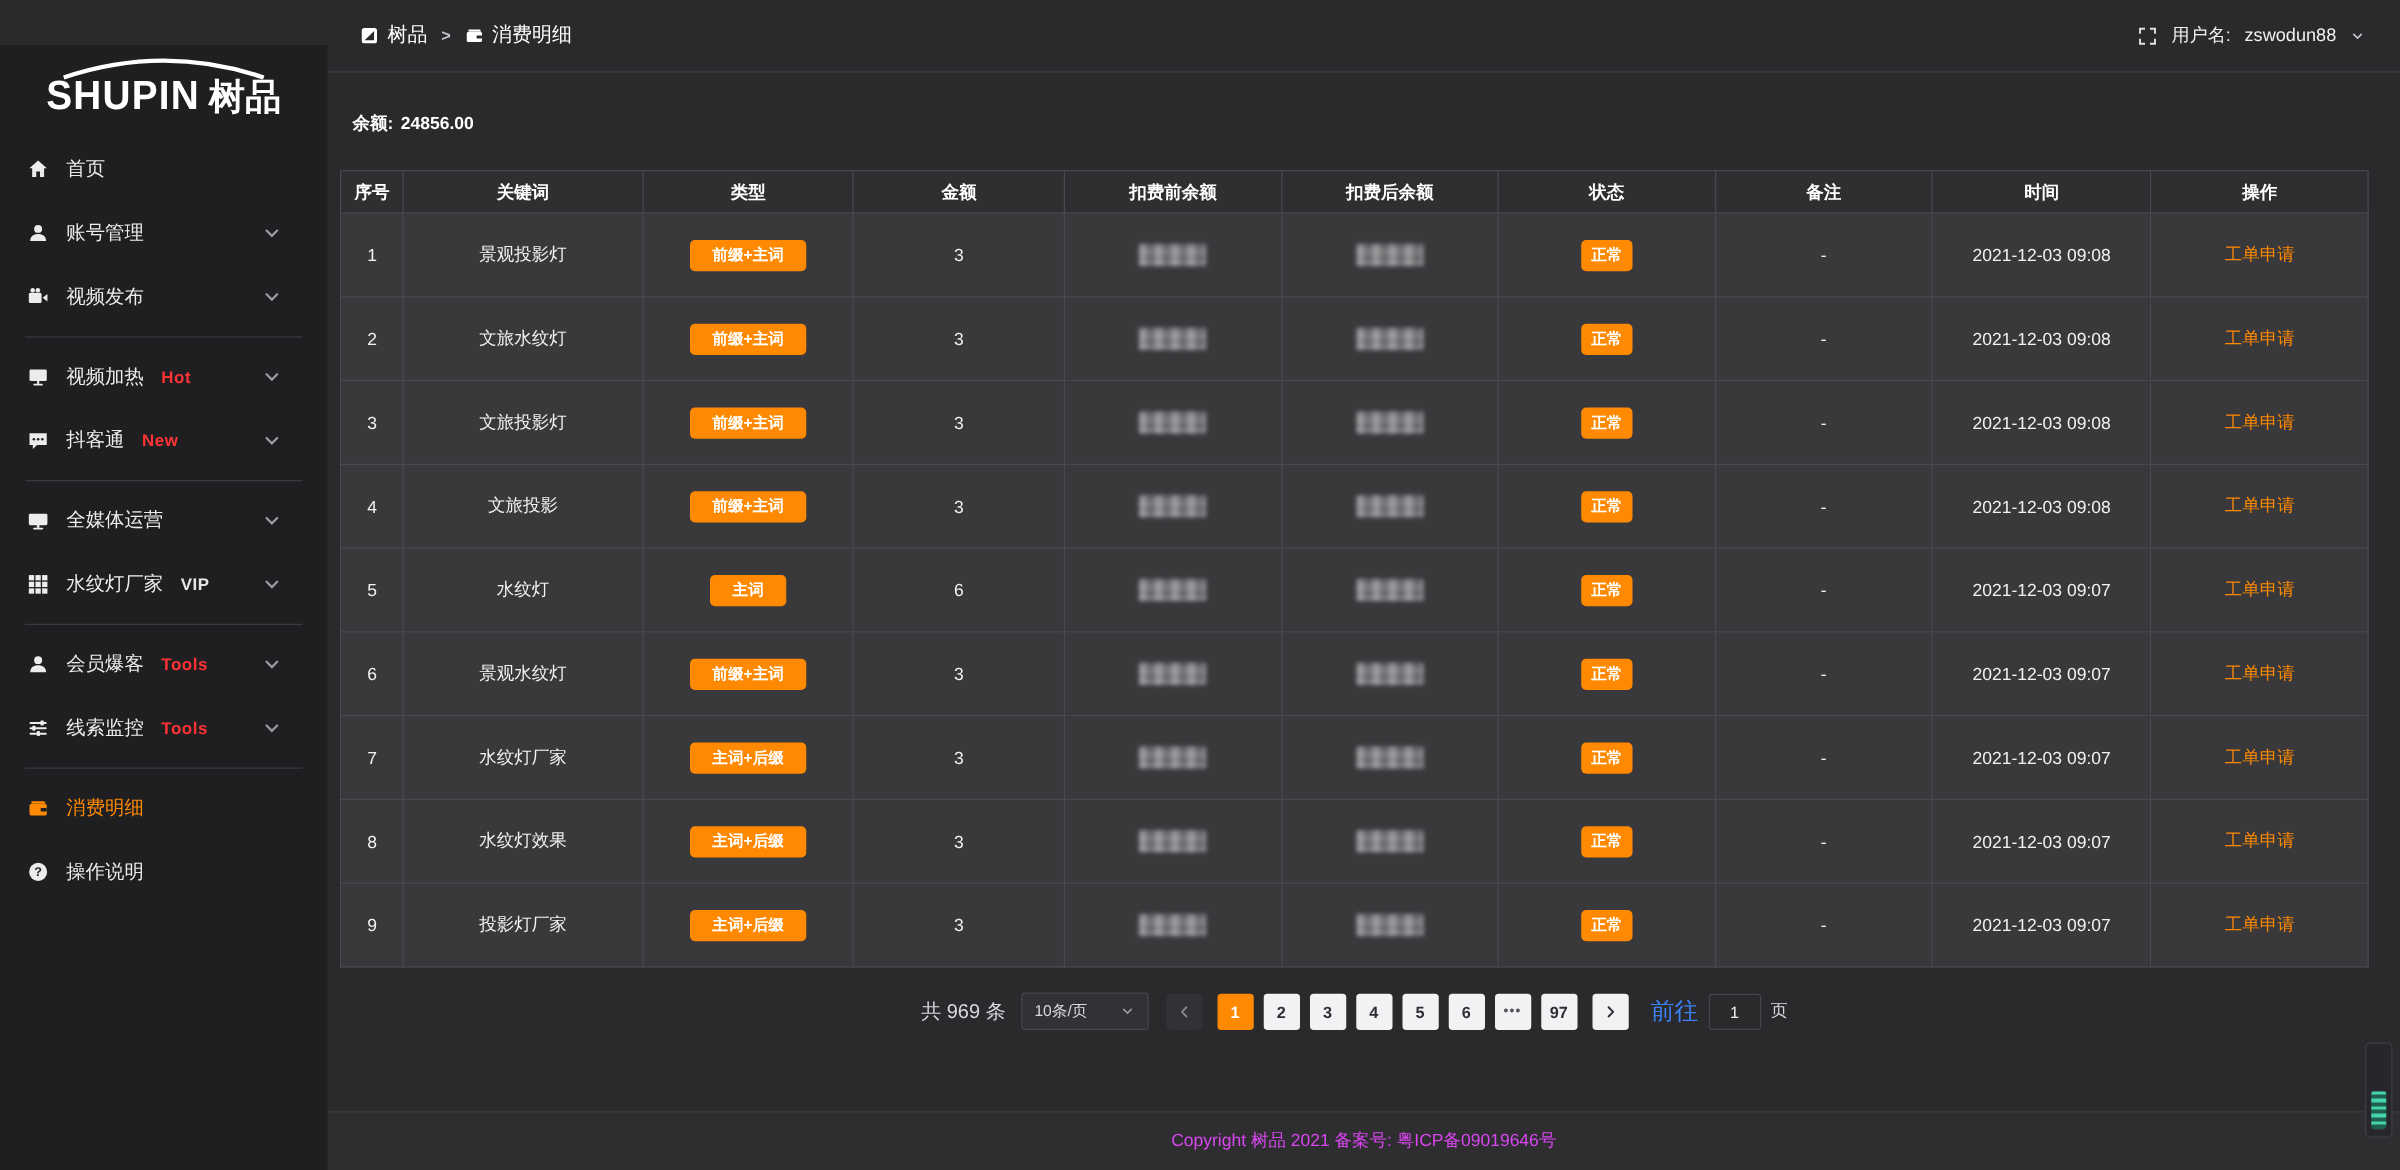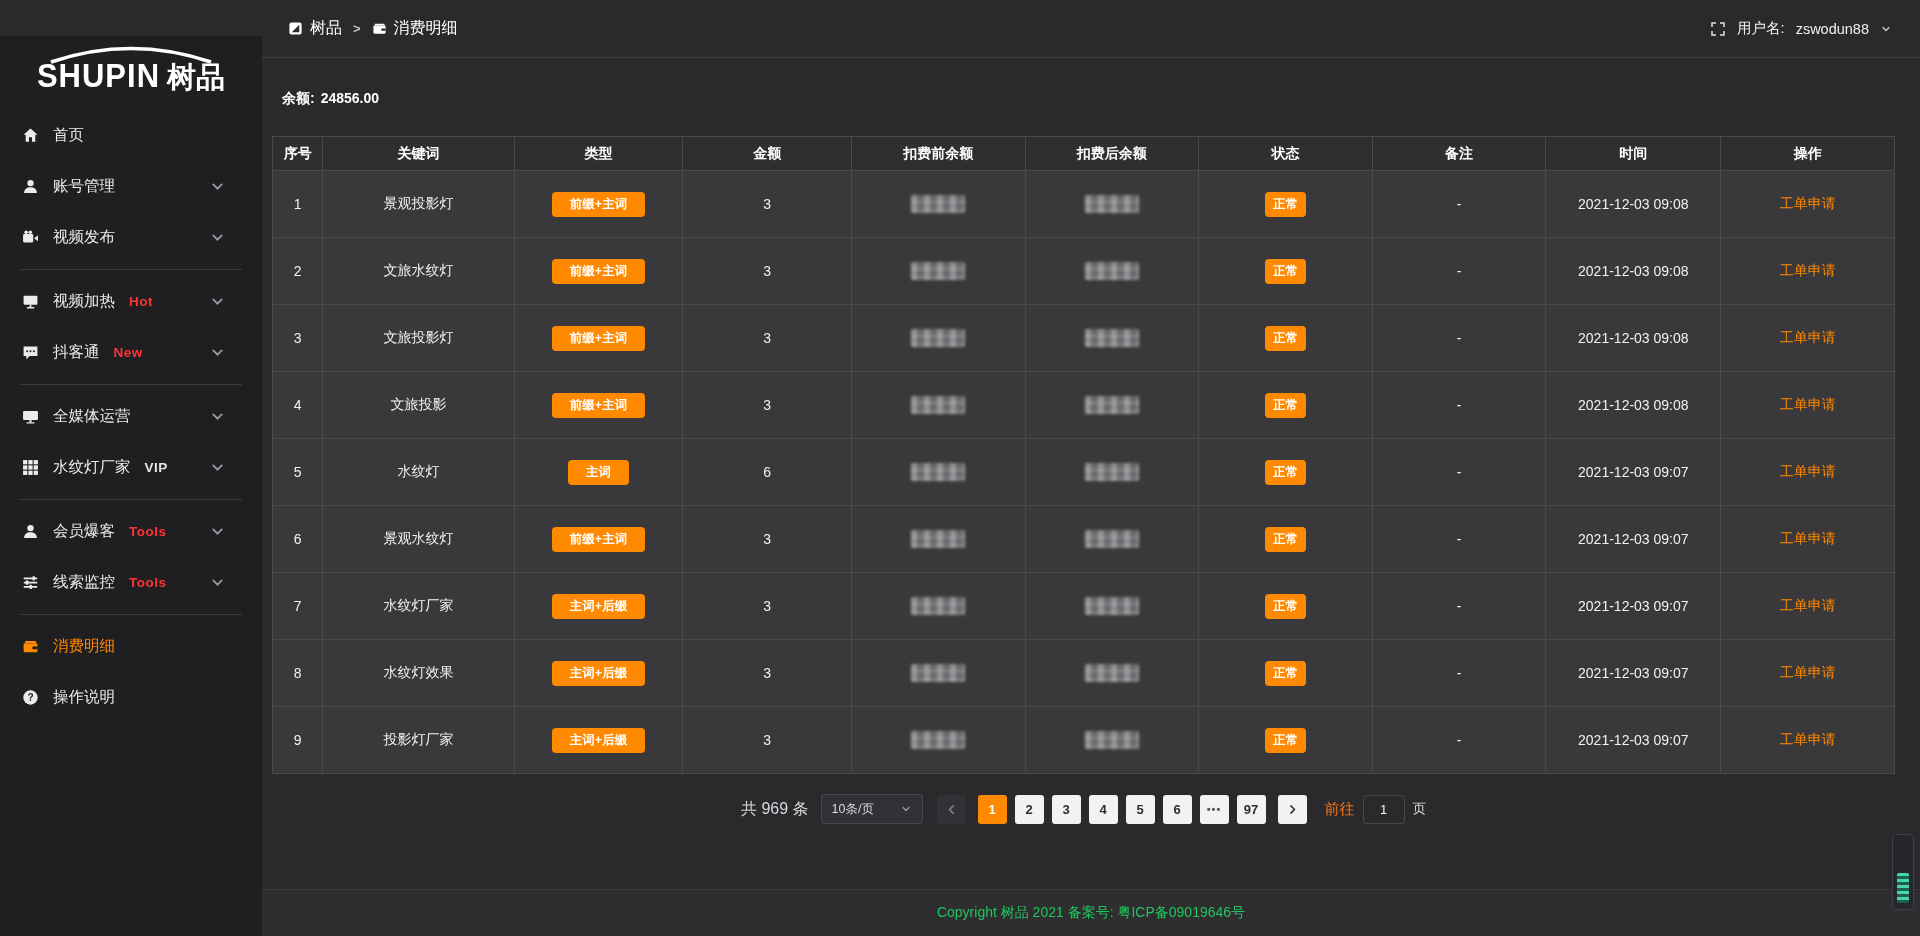--- a/index.html
+++ b/index.html
@@ -75,28 +75,28 @@
   .page-size .chev { width:12px; height:12px; margin-left:0; }
   .pg-btn { height:29px; min-width:29px; border:none; border-radius:3px; font-size:13px; font-weight:bold;
             display:flex; align-items:center; justify-content:center; cursor:pointer;
             font-family:inherit; }
   .pg-btn .icon { width:13px; height:13px; }
   .pg-prev { background:#313136; color:#85858b; margin-right:4px; }
   .pg-next { background:#f2f2f4; color:#2f2f33; margin-left:4px; }
   .pg-page { background:#f2f2f4; color:#2f2f33; }
   .pg-page.active { background:var(--accent); color:#fff; }
   .pg-more { background:#f2f2f4; color:#55555b; font-size:11px; letter-spacing:1px; }
-  .goto-label { font-size:15px; color:#f97316; margin-left:10px;text-align:center; }
+  .goto-label { font-size:19px; color:#3b82f6; margin-left:10px;text-align:center; }
   .goto-input { width:42px; height:29px; background:#2a2a2d; border:1px solid #46464b; border-radius:3px;
                 color:#f0f0f0; text-align:center; font-size:13px; font-family:inherit; }
   .goto-suffix { font-size:13.5px; color:#d9d9dd; }
 
   
   .footer { margin-top:auto; height:47px; flex:0 0 47px; background:#2e2e31; border-top:1px solid #3b3b3f;
-            display:flex; align-items:center; justify-content:center; font-size:14px; color:#22c55e; }
+            display:flex; align-items:center; justify-content:center; font-size:14px; color:#d946ef; }
 
   
   .float-widget { position:fixed; right:6px; bottom:26px; width:22px; height:76px; background:#26262c;
                   border:1px solid #3f3f47; border-radius:4px; cursor:pointer; }
   .fw-stripes { position:absolute; left:4px; right:4px; bottom:6px; height:30px; border-radius:2px;
                 background:repeating-linear-gradient(180deg,#45d4ad 0 3px,#1f5f4e 3px 6px); }
 </style>
 </head>
 <body style="--accent: #ff8900;">
 

